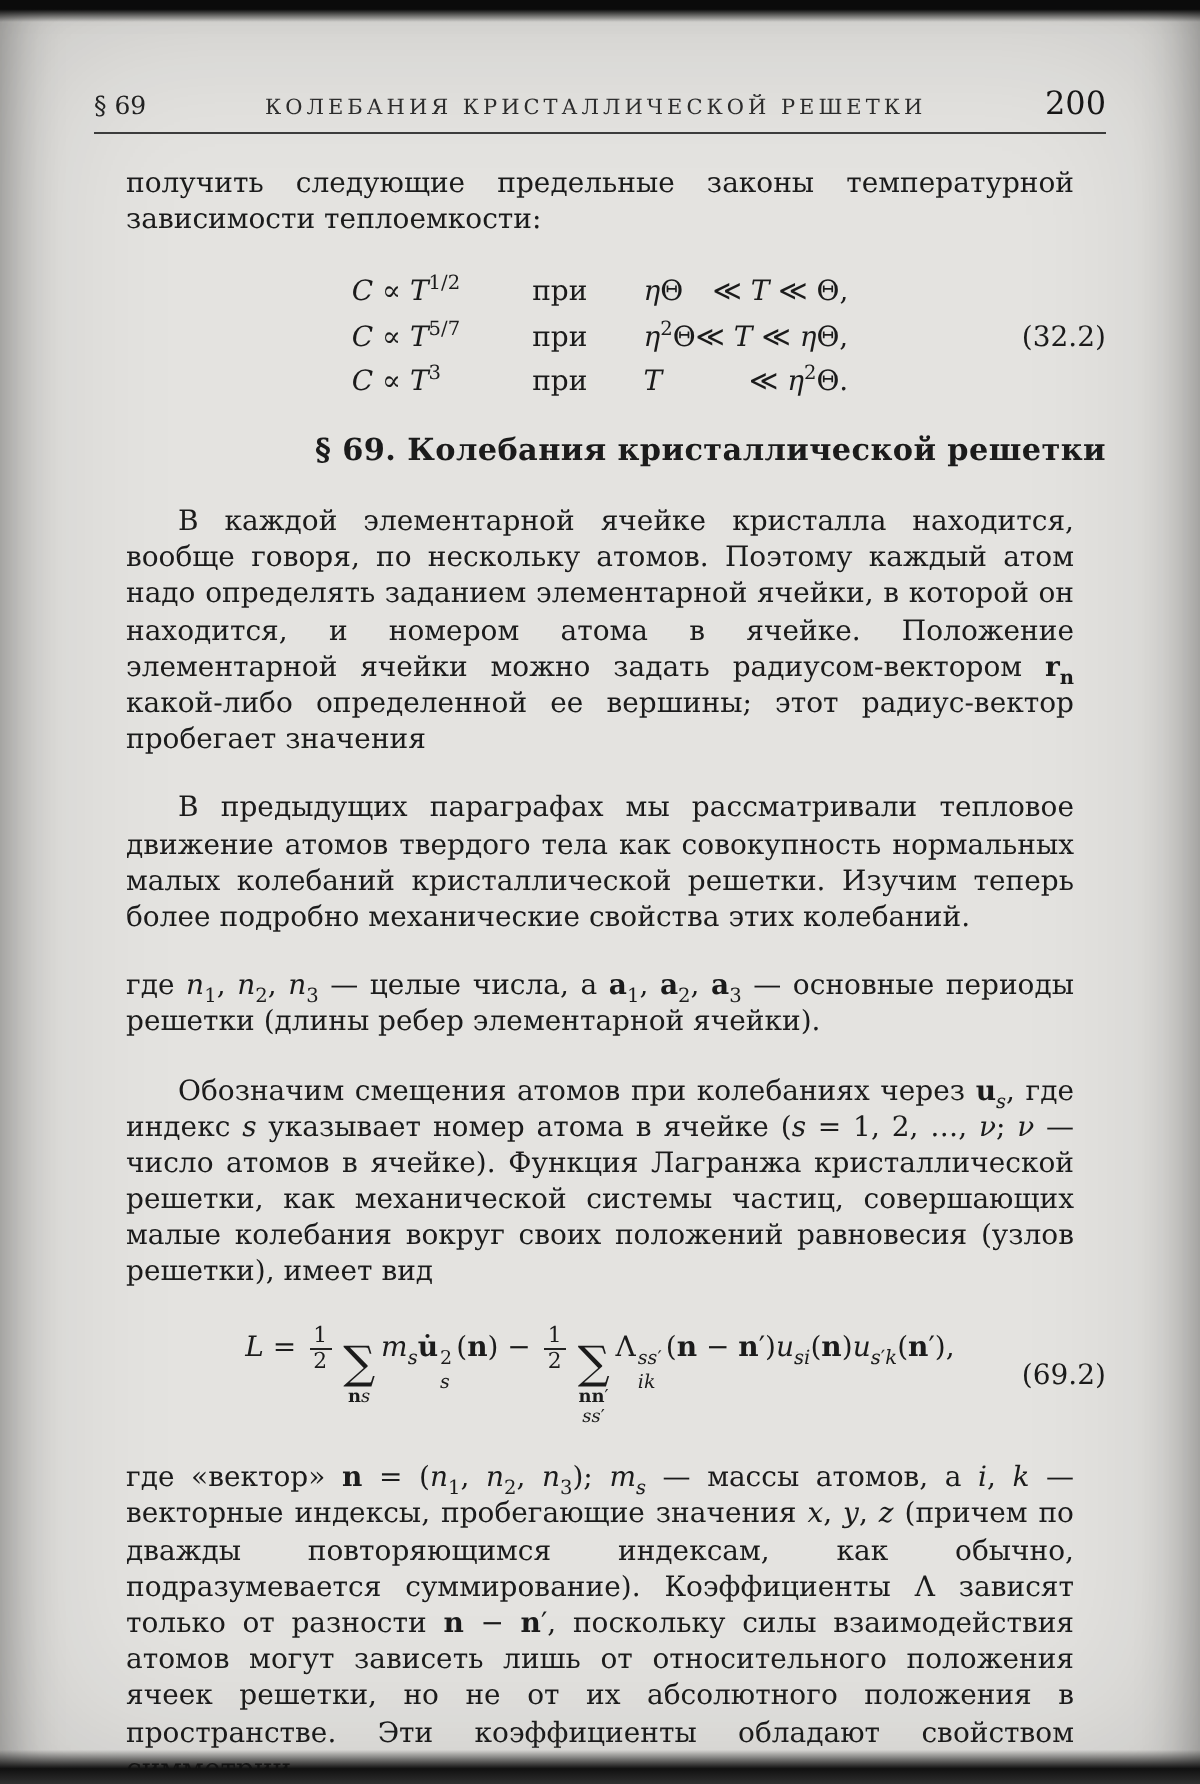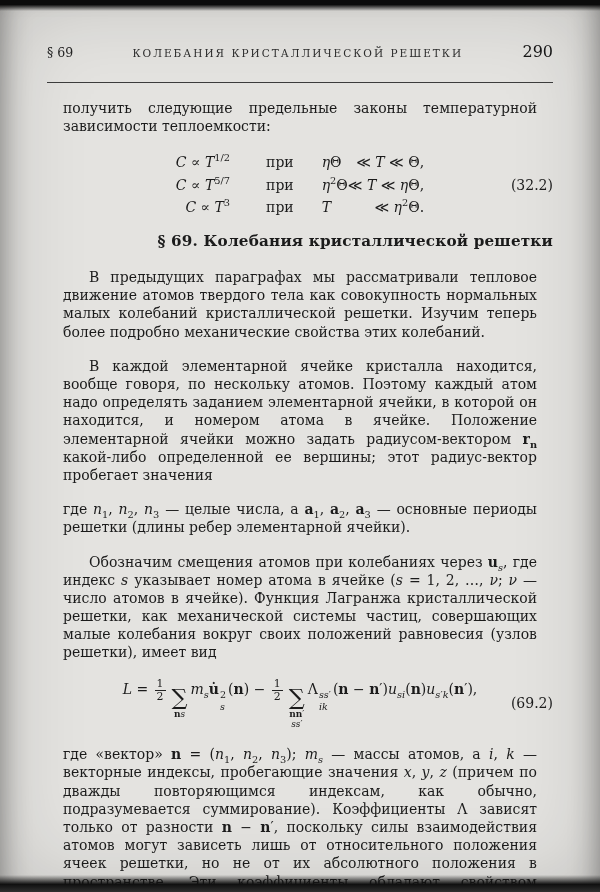--- a/index.html
+++ b/index.html
@@ -8,33 +8,33 @@
   .scan{position:relative;width:600px;height:892px;background:#e4e3e0;overflow:hidden;
         box-shadow:inset 0 0 90px rgba(0,0,0,.16),
                    inset 16px 0 28px -14px rgba(0,0,0,.38),
                    inset -16px 0 28px -14px rgba(0,0,0,.38);}
   .edge-top{position:absolute;top:0;left:0;right:0;height:11px;z-index:3;
         background:linear-gradient(#0b0b0b 0%,#0b0b0b 42%,rgba(11,11,11,0) 100%);}
   .edge-bottom{position:absolute;bottom:0;left:0;right:0;height:17px;z-index:3;
         background:linear-gradient(rgba(11,11,11,0) 0%,#101010 55%,#303030 100%);}
   .page-content{position:absolute;top:0;left:0;right:0;z-index:2;padding:42px 47px 0;
         color:#1b1b1b;font-size:14px;line-height:1.3;text-align:justify}
-  .header{display:flex;align-items:baseline;justify-content:space-between;margin-bottom:19px}
+  .header{display:flex;align-items:baseline;justify-content:space-between;margin-bottom:3px}
   .hdr-section{font-size:12.5px;color:#222}
   .hdr-title{font-size:10.5px;letter-spacing:2px;color:#2c2c2c}
   .hdr-page{font-size:16px;color:#161616}
   .rule{border-top:1px solid #3c3c3c;margin-bottom:16px}
   p{margin:16px;text-indent:26px}
   p.noindent{text-indent:0}
   h2{font-size:15.2px;margin:14px 0 10px;text-align:right;letter-spacing:.2px}
   sub,sup{font-size:.7em;line-height:0}
   .eqblock{position:relative;margin:8px 0 6px}
   .eqtable{margin:0 auto;border-collapse:collapse;line-height:1.6}
   .eqtable td{padding:0;white-space:nowrap}
-  td.lhs{text-align:right;padding-right:36px}
+  td.lhs{text-align:left;padding-right:36px}
   td.mid{padding-right:28px}
   td.cond{text-align:left}
   td.rel{text-align:right}
   .eqnum{position:absolute;right:0;top:50%;transform:translateY(-50%)}
   .eqline{position:relative;text-align:center;margin:10px 0 8px;text-indent:0}
   .frac{display:inline-block;vertical-align:-0.5em;text-align:center;font-size:.78em;line-height:1.1;margin:0 3px 0 2px}
   .frac .fn{display:block;border-bottom:1px solid #222;padding:0 2px}
   .frac .fd{display:block}
   .sum{display:inline-flex;flex-direction:column;align-items:center;vertical-align:-0.8em;line-height:1;margin:0 3px}
   .sum .sig{font-size:1.6em;line-height:.95}
@@ -45,21 +45,21 @@
 <body>
 
 <div class="scan">
   <div class="edge-top"></div>
 
   <div class="page-content">
 
     <div class="header">
       <span class="hdr-section">§ 69</span>
       <span class="hdr-title">КОЛЕБАНИЯ КРИСТАЛЛИЧЕСКОЙ РЕШЕТКИ</span>
-      <span class="hdr-page">290</span>
+      <span class="hdr-page">200</span>
     </div>
     <div class="rule"></div>
 
     <p class="noindent">получить следующие предельные законы температурной зависимости теплоемкости:</p>
 
     <div class="eqblock">
       <table class="eqtable">
         <tbody>
             <tr>
           <td class="lhs"><i>C</i> ∝ <i>T</i><sup>1/2</sup></td>
@@ -79,22 +79,22 @@
           <td class="cond"><i>T</i></td>
           <td class="rel">≪ <i>η</i><sup>2</sup>Θ.</td>
         </tr>
       </tbody>
         </table>
       <span class="eqnum">(32.2)</span>
     </div>
 
     <h2>§ 69. Колебания кристаллической решетки</h2>
 
+    <p>В каждой элементарной ячейке кристалла находится, вообще говоря, по нескольку атомов. Поэтому каждый атом надо определять заданием элементарной ячейки, в которой он находится, и номером атома в ячейке. Положение элементарной ячейки можно задать радиусом-вектором <b>r</b><sub><b>n</b></sub> какой-либо определенной ее вершины; этот радиус-вектор пробегает значения</p>
     <p>В предыдущих параграфах мы рассматривали тепловое движение атомов твердого тела как совокупность нормальных малых колебаний кристаллической решетки. Изучим теперь более подробно механические свойства этих колебаний.</p>
-    <p>В каждой элементарной ячейке кристалла находится, вообще говоря, по нескольку атомов. Поэтому каждый атом надо определять заданием элементарной ячейки, в которой он находится, и номером атома в ячейке. Положение элементарной ячейки можно задать радиусом-вектором <b>r</b><sub><b>n</b></sub> какой-либо определенной ее вершины; этот радиус-вектор пробегает значения</p>
 
 
     <p class="noindent">где <i>n</i><sub>1</sub>, <i>n</i><sub>2</sub>, <i>n</i><sub>3</sub> — целые числа, а <b>a</b><sub>1</sub>, <b>a</b><sub>2</sub>, <b>a</b><sub>3</sub> — основные периоды решетки (длины ребер элементарной ячейки).</p>
     <p>Обозначим смещения атомов при колебаниях через <b>u</b><sub><i>s</i></sub>, где индекс <i>s</i> указывает номер атома в ячейке (<i>s</i> = 1, 2, …, <i>ν</i>; <i>ν</i> — число атомов в ячейке). Функция Лагранжа кристаллической решетки, как механической системы частиц, совершающих малые колебания вокруг своих положений равновесия (узлов решетки), имеет вид</p>
 
     <div class="eqline">
       <span class="eqbody"><i>L</i> = <span class="frac"><span class="fn">1</span><span class="fd">2</span></span><span class="sum">
             <span class="sig">∑</span>
             <span class="lim"><b>n</b><i>s</i></span>
           </span><i>m</i><sub><i>s</i></sub><b>u̇</b><span class="ss">

